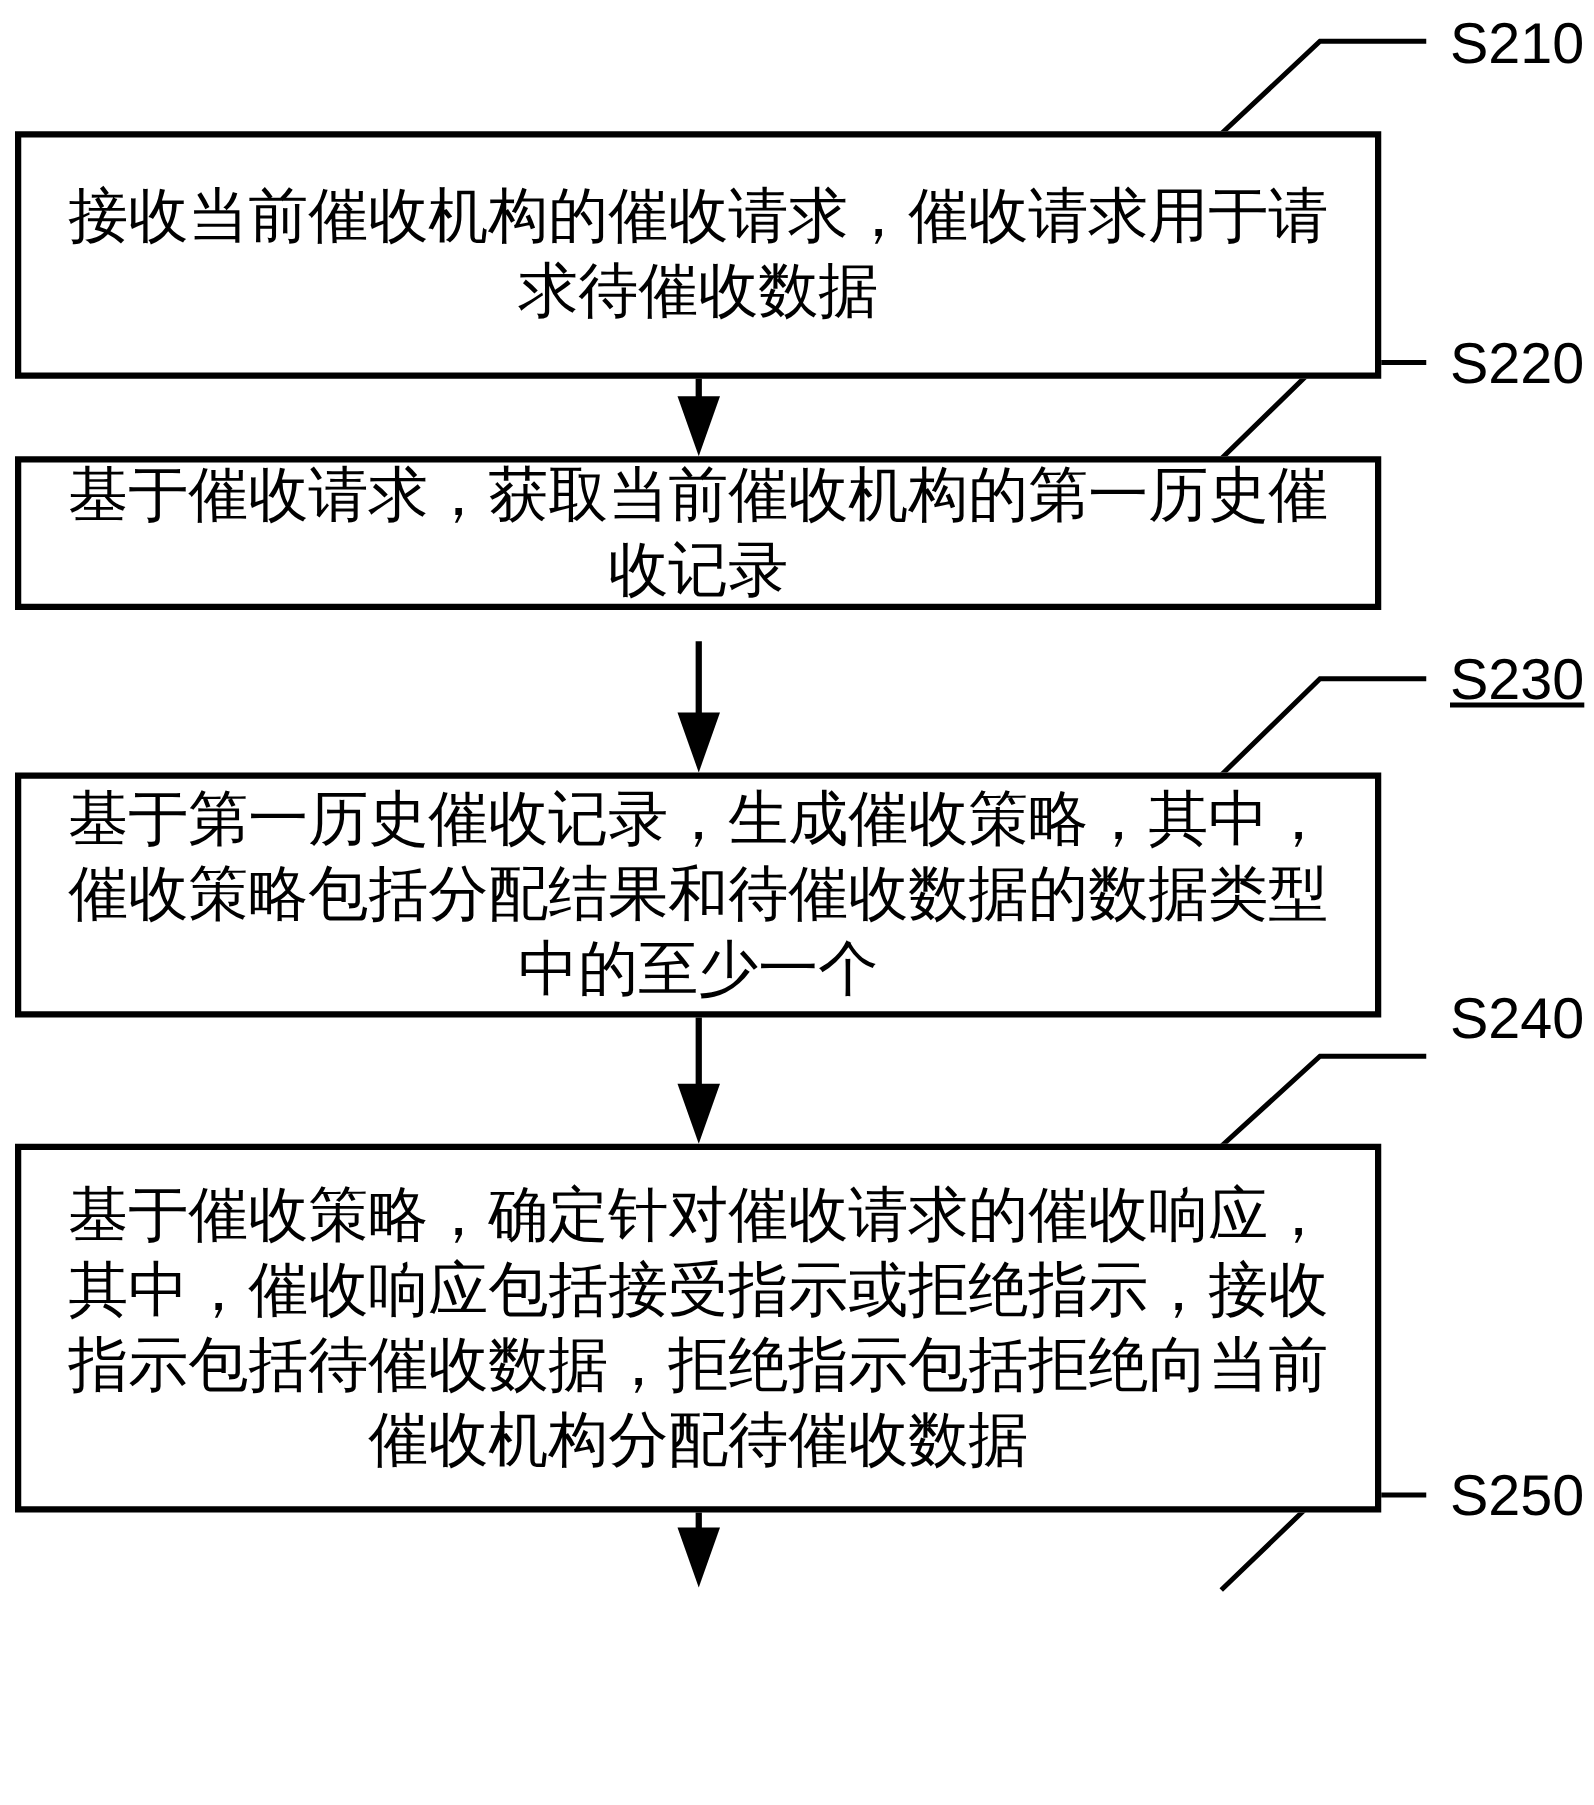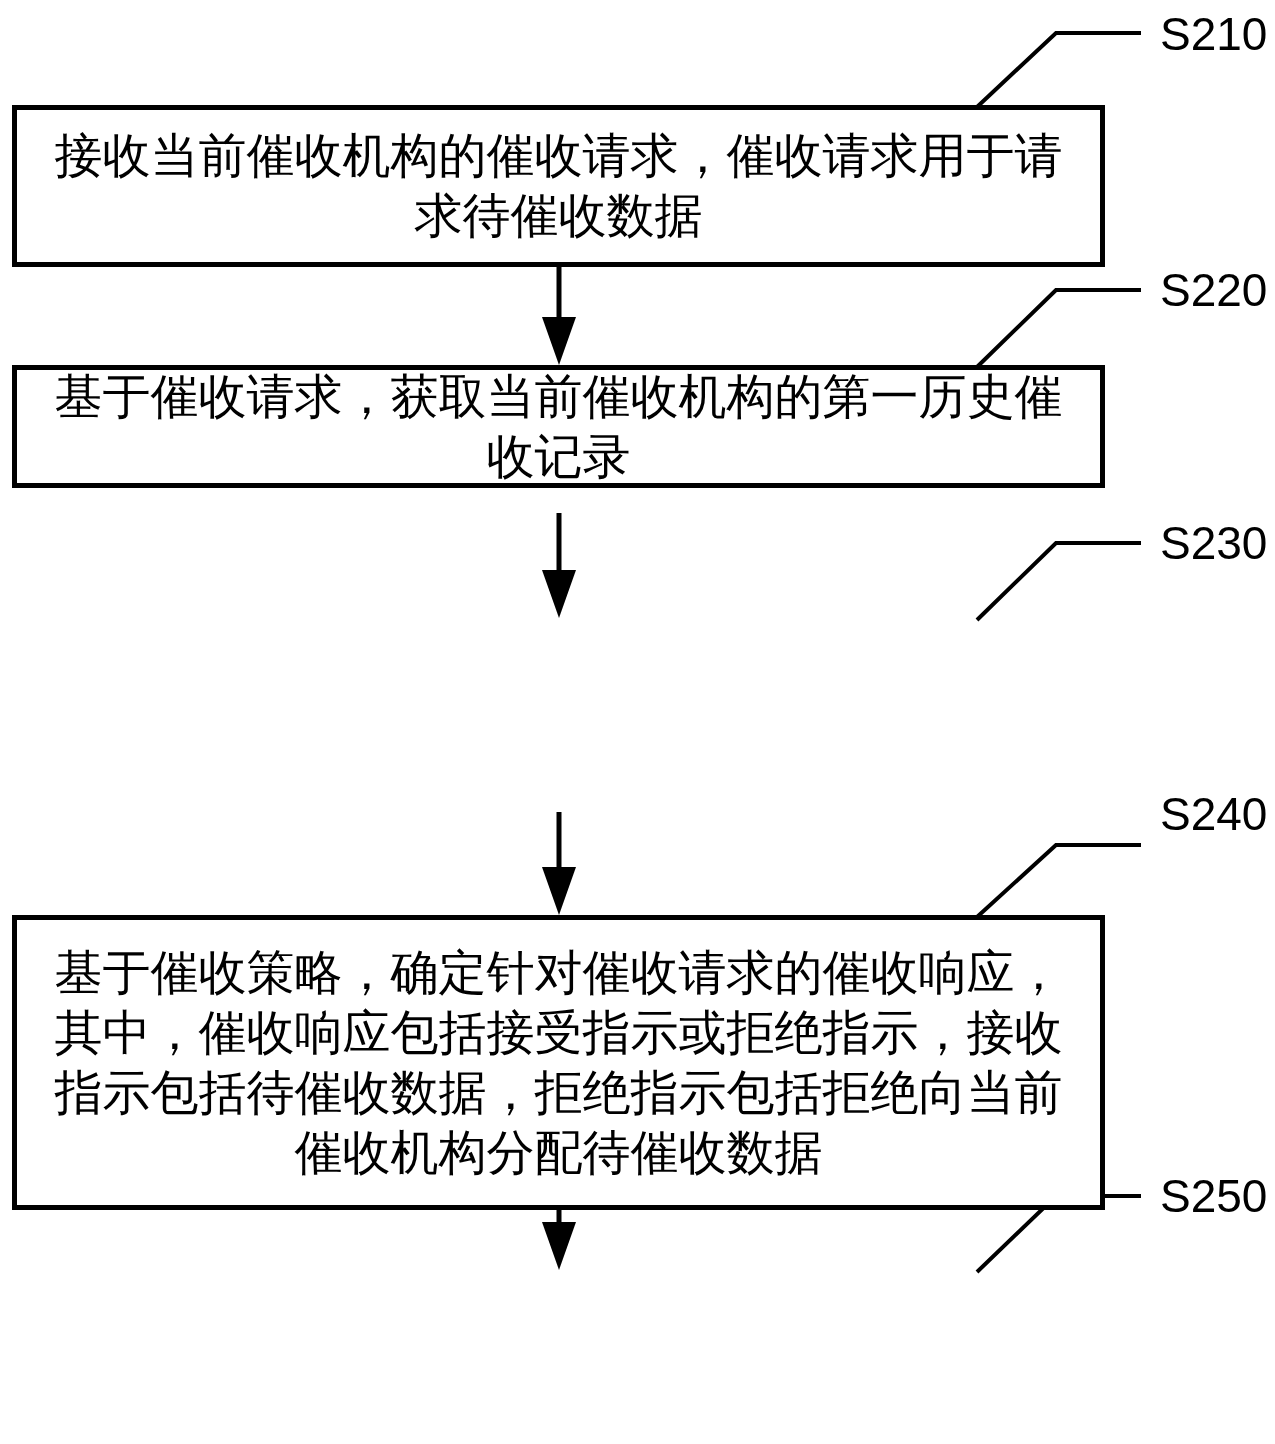--- a/index.html
+++ b/index.html
@@ -37,38 +37,38 @@
   .flow-box-text {
     width: 100%;
     padding: 0 20px;
     box-sizing: border-box;
     text-align: center;
     font-size: 48px;
     line-height: 60px;
     color: #000000;
     white-space: pre-line;
   }
-  .b1 { top: 105px;  height: 162px; }
+  .b1 { top: 105px;  height: 198px; }
   .b2 { top: 365px;  height: 123px; }
   .b3 { top: 618px;  height: 196px; }
   .b4 { top: 915px;  height: 295px; }
   .b5 { top: 1270px; height: 160px; }
   .step-label {
     position: absolute;
     left: 1160px;
     width: 112px;
     font-size: 46px;
     line-height: 56px;
     color: #000000;
     text-align: left;
     white-space: nowrap;
   }
   .l1 { top: 6px;    }
   .l2 { top: 262px;  }
-  .l3 { top: 515px;  }
+  .l3 { top: 515px; text-decoration: underline;  }
   .l4 { top: 786px;  }
   .l5 { top: 1168px; }
 </style>
 </head>
 <body>
 
 <div class="canvas">
 
   <svg class="connector-layer" viewBox="0 0 1275 1444" xmlns="http://www.w3.org/2000/svg">
 
@@ -99,20 +99,25 @@
   <div class="flow-box b1">
     <div class="flow-box-text">接收当前催收机构的催收请求，催收请求用于请
 求待催收数据</div>
   </div>
 
   <div class="flow-box b2">
     <div class="flow-box-text">基于催收请求，获取当前催收机构的第一历史催
 收记录</div>
   </div>
 
+  <div class="flow-box b3">
+    <div class="flow-box-text">基于第一历史催收记录，生成催收策略，其中，
+催收策略包括分配结果和待催收数据的数据类型
+中的至少一个</div>
+  </div>
 
   <div class="flow-box b4">
     <div class="flow-box-text">基于催收策略，确定针对催收请求的催收响应，
 其中，催收响应包括接受指示或拒绝指示，接收
 指示包括待催收数据，拒绝指示包括拒绝向当前
 催收机构分配待催收数据</div>
   </div>
 
 
   <div class="step-label l1">S210</div>

